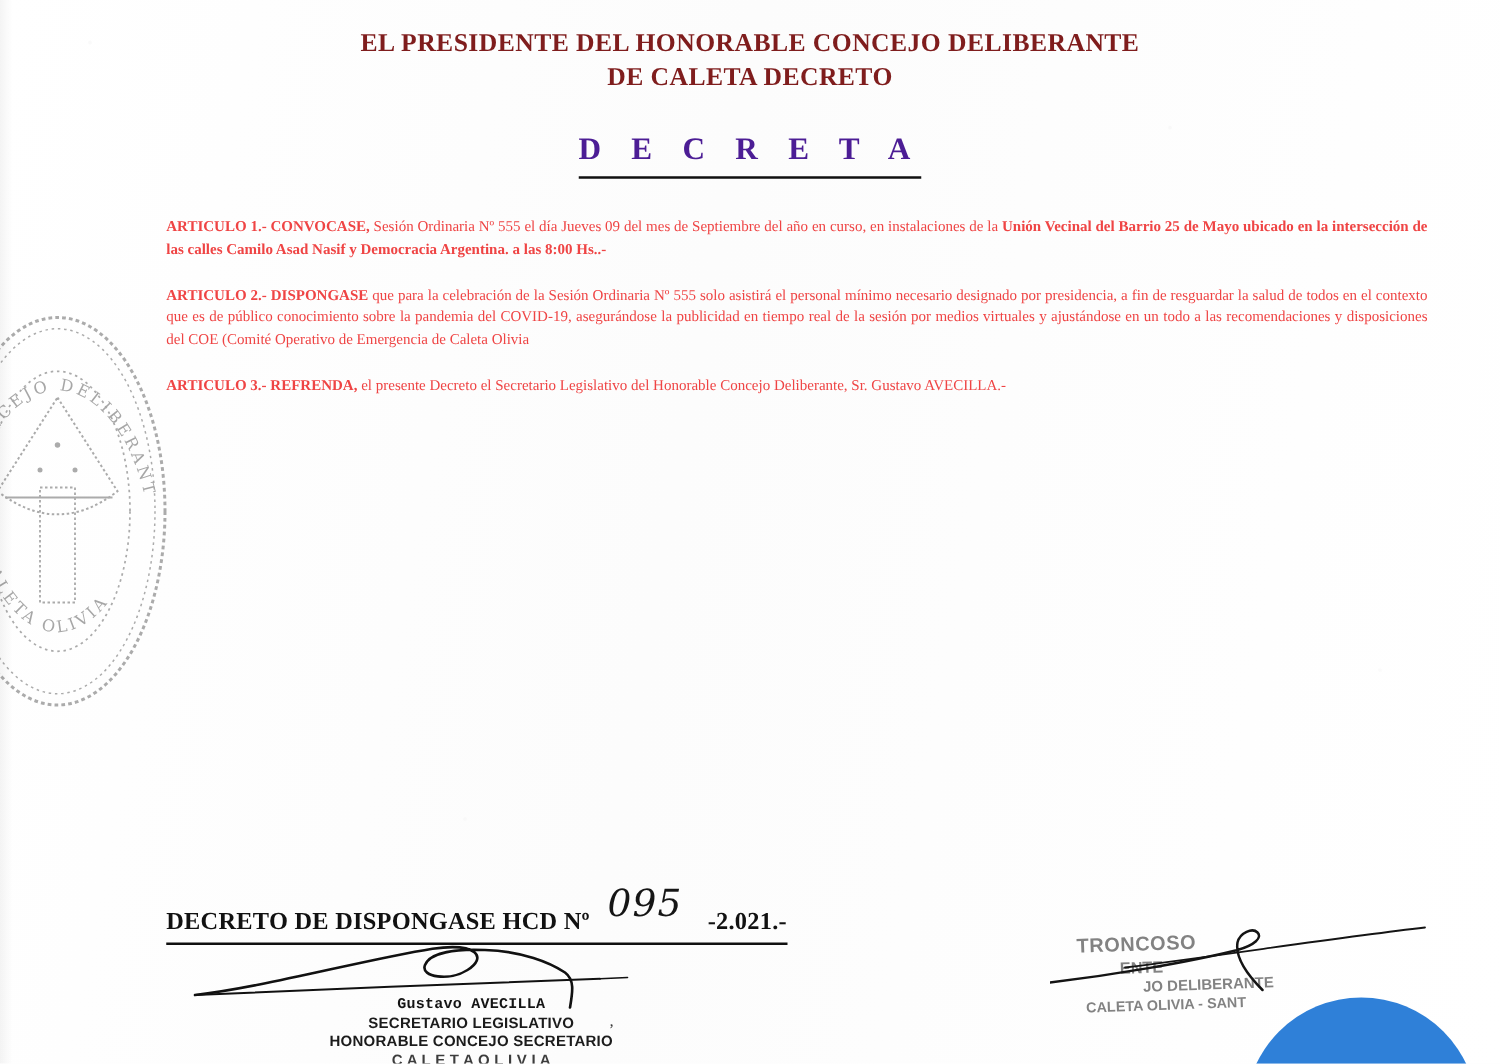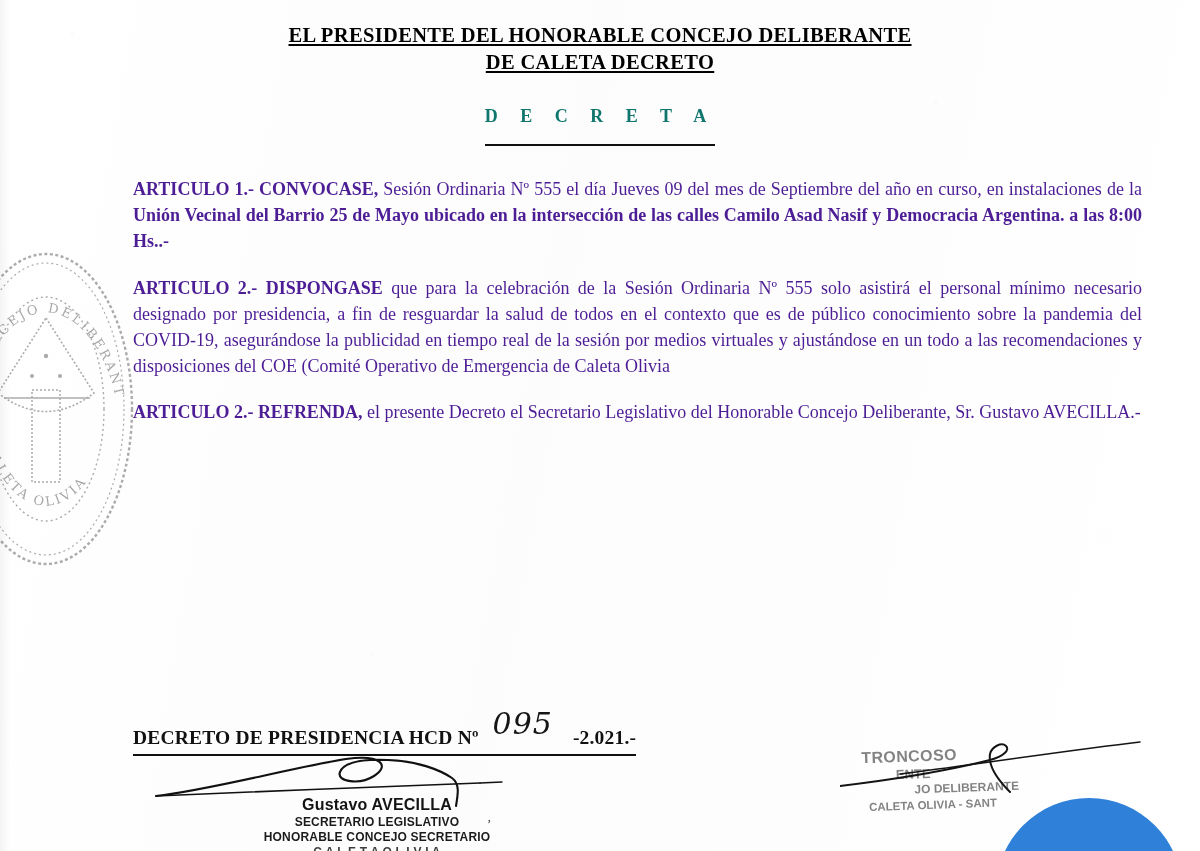--- a/index.html
+++ b/index.html
@@ -44,48 +44,47 @@
   
   .doc-header {
     text-align: center;
     padding-top: 22px;
   }
   .doc-header .line {
     font-weight: bold;
     font-size: 20.5px;
     letter-spacing: 0.35px;
     line-height: 1.32;
-    color: #000000;
-    text-decoration: underline;
+    color: #7f1d1d;
   }
 
   .decreta-wrap {
     text-align: center;
     margin-top: 30px;
   }
   .decreta {
     display: inline-block;
     font-weight: bold;
-    font-size: 18px;
+    font-size: 25px;
     letter-spacing: 9px;
-    padding-bottom: 17px;
+    padding-bottom: 7px;
     border-bottom: 2.5px solid #101010;
-    color: #0f766e;
+    color: #4c1d95;
   }
 
   
   .articles {
     margin: 30px 58px 0 133px;
   }
   .article {
-    font-size: 18px;
+    font-size: 12px;
     line-height: 1.455;
     text-align: justify;
     margin-bottom: 20px;
-    color: #4c1d95;
+    color: #ef4444;
   }
   .article .lead {
     font-weight: bold;
   }
   .article b {
     font-weight: bold;
   }
 
   
   .footer {
@@ -125,23 +124,23 @@
   
   .sig-left {
     position: absolute;
     left: 232px;
     top: 796px;
     width: 290px;
     text-align: center;
     z-index: 5;
   }
   .sig-name {
-    font-family: Liberation Sans, sans-serif;
-    font-weight: bold;
-    font-size: 16px;
+    font-family: Liberation Mono, monospace;
+    font-weight: bold;
+    font-size: 12px;
     letter-spacing: 0.2px;
     color: #141414;
   }
   .sig-role, .sig-org, .sig-org2 {
     font-family: "Liberation Sans", sans-serif;
     font-weight: bold;
     font-size: 12px;
     letter-spacing: 0.2px;
     color: #1b1b1b;
     margin-top: 1px;
@@ -261,28 +260,28 @@
     <div class="decreta-wrap">
       <span class="decreta">D E C R E T A</span>
     </div>
 
     <div class="articles">
 
       <p class="article"><span class="lead">ARTICULO 1.- CONVOCASE,</span><span> Sesión Ordinaria Nº 555 el día Jueves 09 del mes de Septiembre del año en curso, en instalaciones de la </span><b>Unión Vecinal del Barrio 25 de Mayo ubicado  en la intersección de las calles Camilo Asad Nasif y Democracia Argentina. a las 8:00 Hs..-</b></p>
 
       <p class="article"><span class="lead">ARTICULO 2.- DISPONGASE</span><span> que para la celebración de la Sesión Ordinaria Nº 555 solo asistirá el personal mínimo necesario designado por presidencia, a fin de resguardar la salud de todos en el contexto que es de público conocimiento sobre la pandemia del COVID-19, asegurándose la publicidad en tiempo real de la sesión por medios virtuales y ajustándose en un todo a las recomendaciones y disposiciones del COE (Comité Operativo de Emergencia de Caleta Olivia</span></p>
 
-      <p class="article"><span class="lead">ARTICULO 2.- REFRENDA,</span><span> el presente Decreto el Secretario Legislativo del Honorable Concejo Deliberante, Sr. Gustavo AVECILLA.-</span></p>
+      <p class="article"><span class="lead">ARTICULO 3.- REFRENDA,</span><span> el presente Decreto el Secretario Legislativo del Honorable Concejo Deliberante, Sr. Gustavo AVECILLA.-</span></p>
 
 
     </div>
   </div>
 
   <div class="footer">
-    <span class="decree-line"><span>DECRETO DE PRESIDENCIA HCD Nº</span><span class="decree-num">095</span><span class="decree-year">-2.021.-</span></span>
+    <span class="decree-line"><span>DECRETO DE DISPONGASE HCD Nº</span><span class="decree-num">095</span><span class="decree-year">-2.021.-</span></span>
   </div>
 
   <svg class="sig-mark" viewBox="0 0 420 58">
     <path d="M6 44 C 60 38, 140 16, 196 7 C 232 2, 240 14, 224 24 C 210 33, 186 30, 190 20 C 194 10, 214 7, 238 8 C 268 9, 290 18, 302 26 C 310 32, 308 42, 306 54" fill="none" stroke="#111" stroke-width="2.1" stroke-linecap="round"></path>
     <path d="M6 44 C 100 40, 240 34, 330 31" fill="none" stroke="#111" stroke-width="1.6" stroke-linecap="round"></path>
     <path d="M330 31 L 352 30" fill="none" stroke="#111" stroke-width="1.3" stroke-linecap="round"></path>
   </svg>
 
   <div class="sig-left">
     <div class="sig-name">Gustavo AVECILLA</div>

